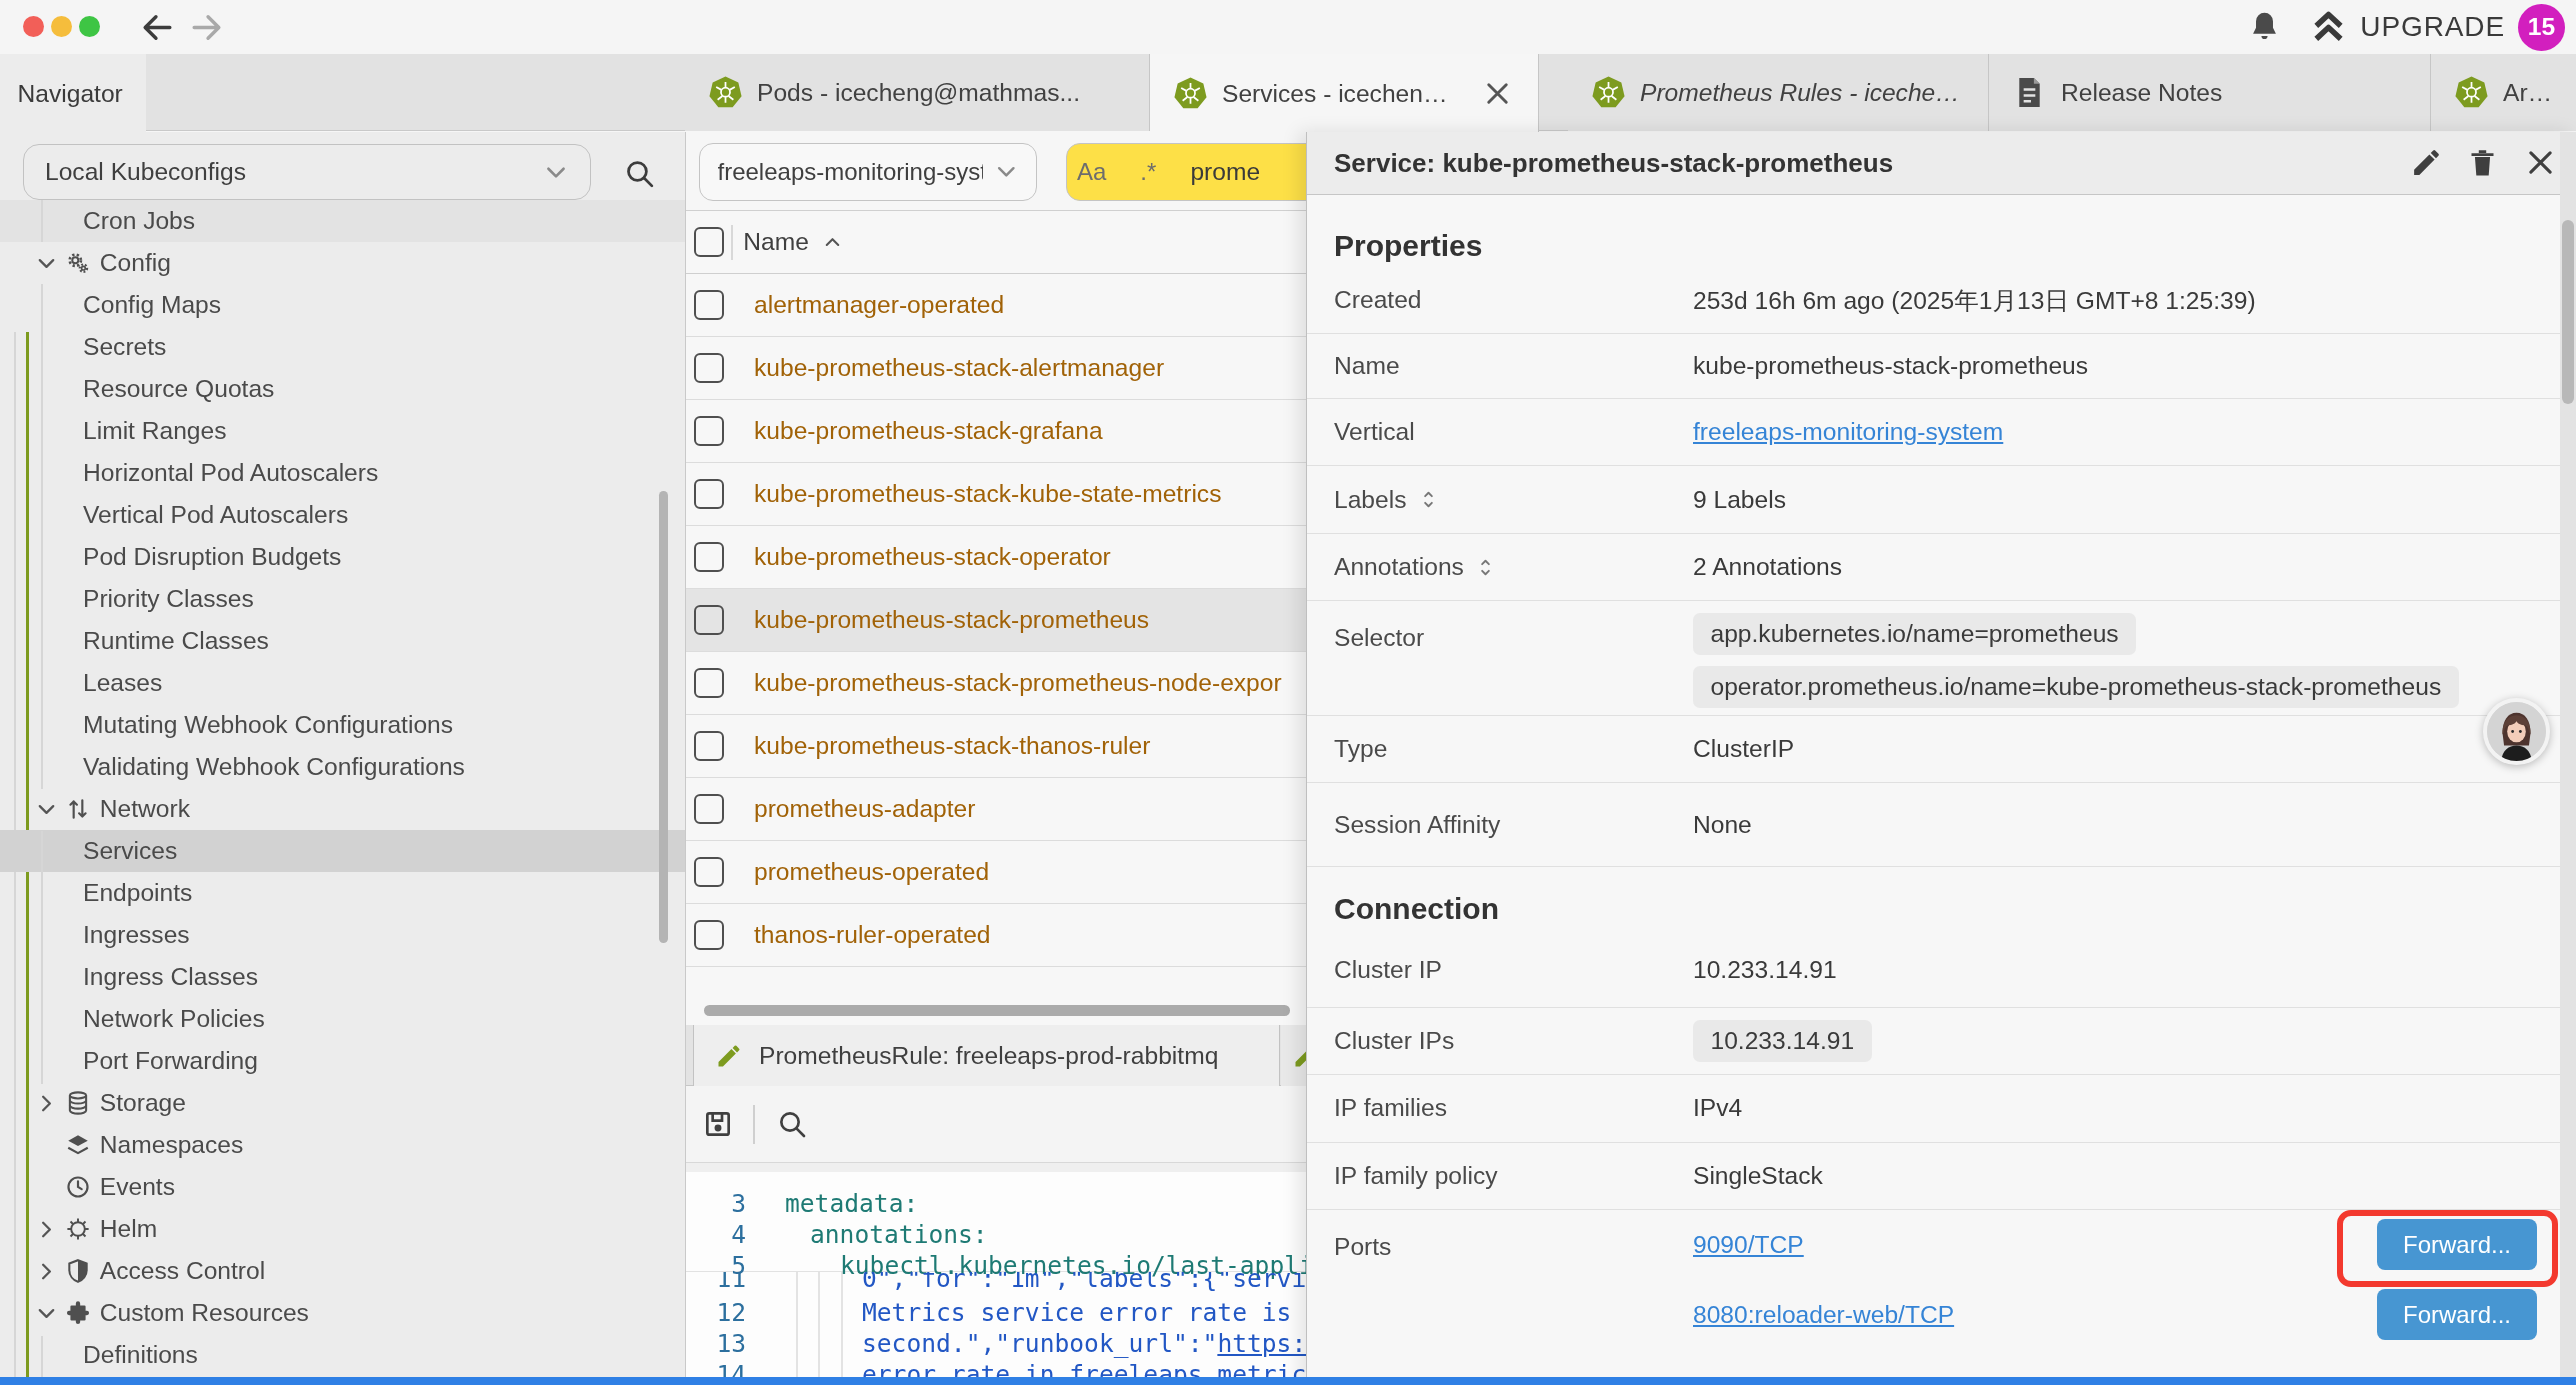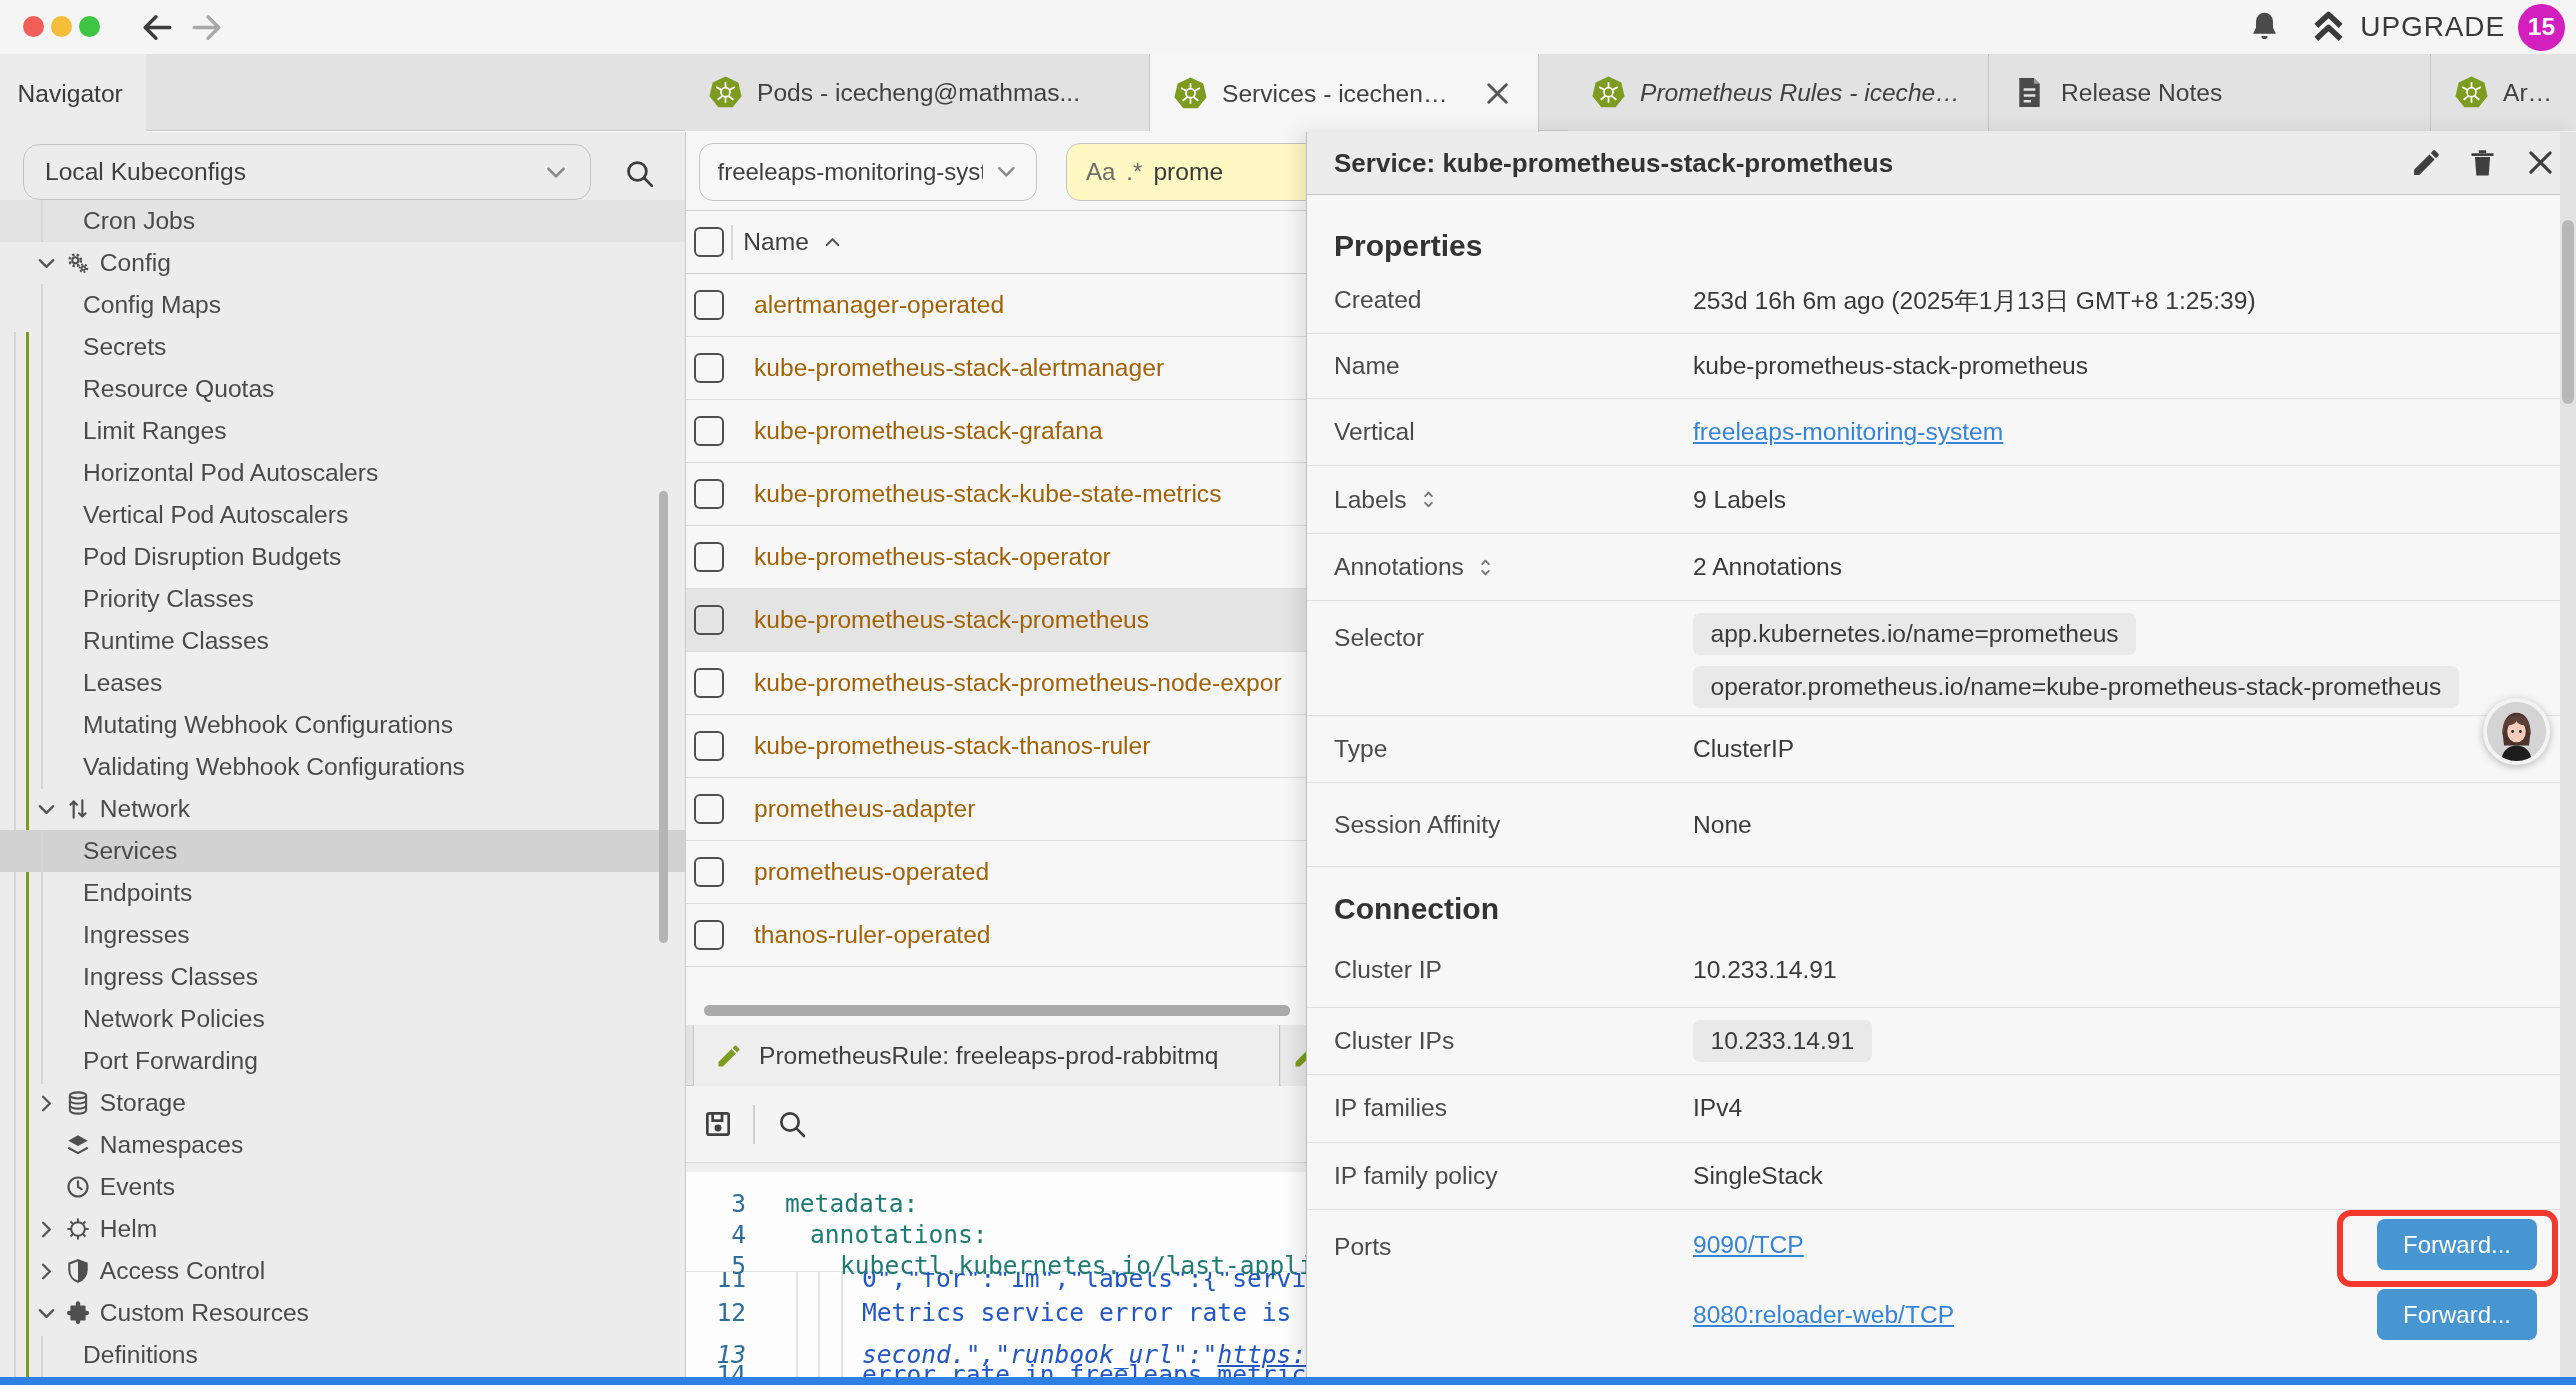--- a/index.html
+++ b/index.html
@@ -55,22 +55,22 @@
   .ticon{width:26px;height:26px;color:#4f4f4f;margin-right:8.8px}
   .side-scroll{position:absolute;left:659px;top:359px;width:8.8px;height:452px;background:#b4b4b4;border-radius:4.4px}
 
   
   .middle{position:absolute;left:685px;top:132px;width:621px;height:1254px;background:#f7f7f7;border-left:1.8px solid #c9c9c9;overflow:hidden}
   .toolbar{position:absolute;left:0;top:0;width:621px;height:79px;background:#f6f6f6;border-bottom:1.8px solid #d0d0d0}
   .ns-select{position:absolute;left:13px;top:10.5px;width:338px;height:58px;border:1.8px solid #c4c4c4;border-radius:14px;background:#f8f8f8;
              display:flex;align-items:center;padding:0 17.5px;gap:10.5px}
   .ns-select .lbl{flex:1;font-size:24px;white-space:nowrap;overflow:hidden}
   .ns-select .icon{width:24.6px;height:24.6px;color:#8a8a8a}
-  .searchbox{position:absolute;left:380px;top:10.5px;width:316px;height:58px;border:1.8px solid #c4c4c4;border-radius:14px;background:#fef9c3;
-             display:flex;align-items:center;padding:0 19px;gap:11px}
+  .searchbox{position:absolute;left:380px;top:10.5px;width:316px;height:58px;border:1.8px solid #c4c4c4;border-radius:14px;background:#fde047;
+             display:flex;align-items:center;padding:0 10px;gap:34px}
   .mode-toggle{color:#6d6d6d;font-size:24px}
   .search-value{color:#3a3a3a;font-size:24.6px}
   .list-header{position:absolute;left:0;top:79px;width:621px;height:63px;display:flex;align-items:center;border-bottom:1.8px solid #cfcfcf}
   .cb{width:30px;height:30px;border:2.6px solid #4f4f4f;border-radius:6.1px;flex:none}
   .list-header .cb,.lrow .cb{margin-left:8px}
   .col-div{width:1.8px;height:35px;background:#d8d8d8;margin-left:7px}
   .name-h{margin-left:10.5px;color:#3f3f3f}
   .caret{width:23px;height:23px;color:#555;margin-left:12.3px}
   .lrows{position:absolute;left:0;top:142px;width:621px}
   .lrow{height:63px;display:flex;align-items:center;border-bottom:1.8px solid #dcdcdc;white-space:nowrap}
@@ -548,21 +548,21 @@
         <div class="yguide" style="left: 110px; top: 109px; height: 114px;"></div>
         <div class="yguide" style="left: 132px; top: 109px; height: 114px;"></div>
         <div class="yguide" style="left: 155px; top: 109px; height: 114px;"></div>
         <div class="yline" style="top: 24.6px;"><span class="ynum">3</span><span class="ytext key" style="left: 99px;">metadata:</span></div>
         <div class="yline" style="top: 56px;"><span class="ynum">4</span><span class="ytext key" style="left: 124px;">annotations:</span></div>
         <div class="yline" style="top: 87px;"><span class="ynum">5</span><span class="ytext key" style="left: 154px;">kubectl.kubernetes.io/last-applied-co</span></div>
         <div class="clipwrap" style="top: 109px;">
           <div class="yline" style="top: -8.8px;"><span class="ynum">11</span><span class="ytext string" style="left: 176px;">0","for":"1m","labels":{"service":"</span></div>
         </div>
         <div class="yline" style="top: 134px;"><span class="ynum">12</span><span class="ytext string" style="left: 176px;">Metrics service error rate is {{ $va</span></div>
-        <div class="yline" style="top: 176px; font-style: italic;"><span class="ynum">13</span><span class="ytext string" style="left: 176px;">second.","runbook_url":"<span class="ylink">https://net</span></span></div>
+        <div class="yline" style="top: 165px;"><span class="ynum">13</span><span class="ytext string" style="left: 176px;">second.","runbook_url":"<span class="ylink">https://net</span></span></div>
         <div class="yline" style="top: 196px;"><span class="ynum">14</span><span class="ytext string" style="left: 176px;">error rate in freeleaps metrics ser</span></div>
       </div>
   </div>
 
   <div class="detail">
     <div class="dheader">
       <span class="dtitle">Service: kube-prometheus-stack-prometheus</span>
       <span class="icon hicon pencil">
         <svg viewBox="0 0 24 24" fill="currentColor">
             <path d="M3 17.2V21h3.8L17.9 9.9l-3.8-3.8zM20.7 7.1a1 1 0 0 0 0-1.4l-2.4-2.4a1 1 0 0 0-1.4 0l-1.8 1.8 3.8 3.8z"></path>

